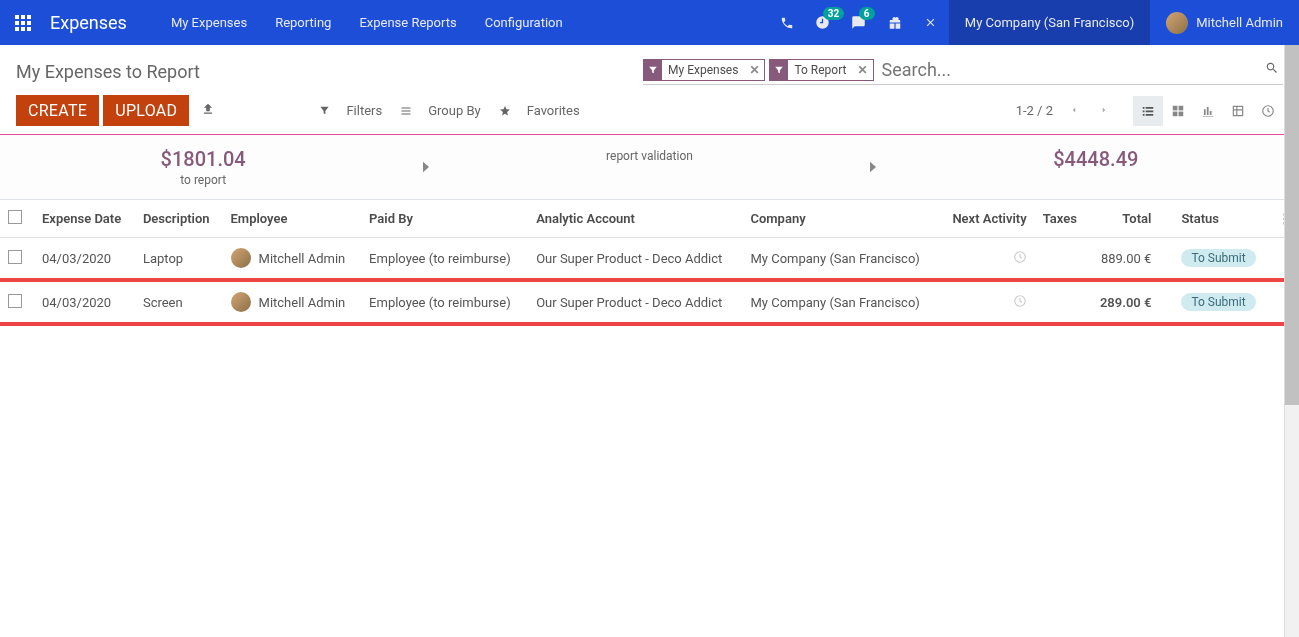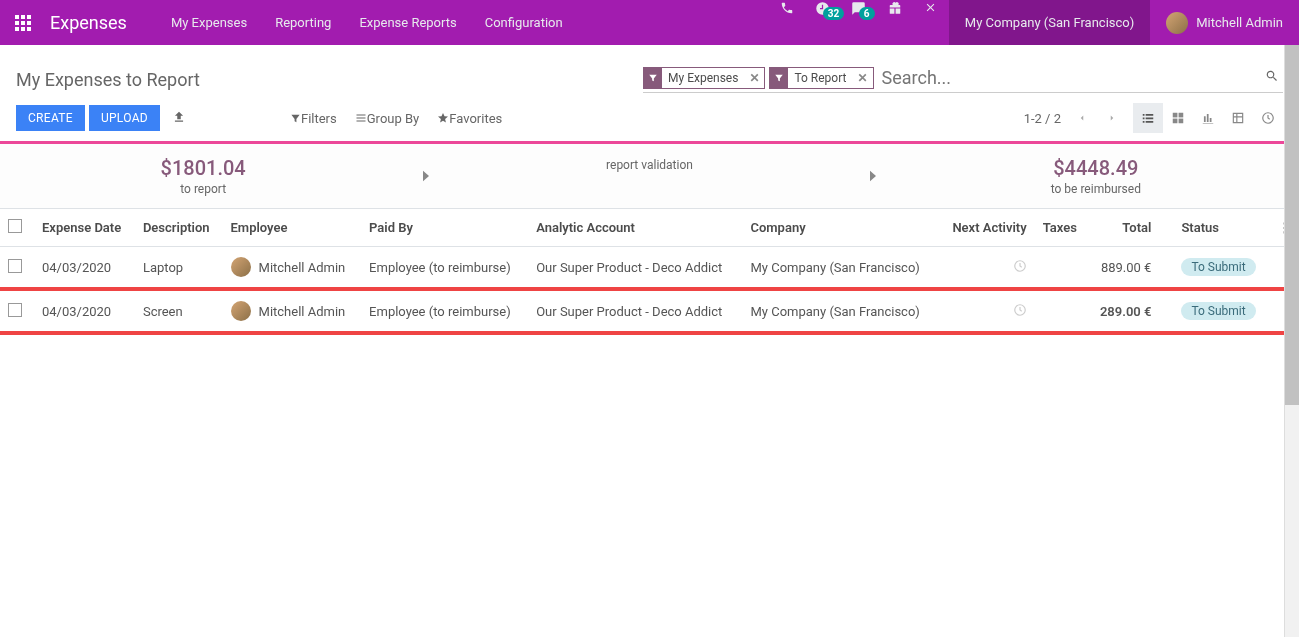--- a/index.html
+++ b/index.html
@@ -1,46 +1,46 @@
 <!DOCTYPE html>
 <html><head>
 <meta charset="utf-8">
 <style>
 *{box-sizing:border-box;margin:0;padding:0;font-family:-apple-system,BlinkMacSystemFont,"Segoe UI",Roboto,Helvetica,Arial,sans-serif}
 body{background:#fff;color:#4c4c4c;font-size:13px;width:1299px;height:637px;overflow:hidden}
-.topbar{height:45px;background:#a21caf;display:flex;align-items:center;color:#e7e9ed}
+.topbar{height:45px;background:#1d4ed8;display:flex;align-items:center;color:#e7e9ed}
 .apps-icon{width:45px;display:flex;align-items:center;justify-content:center;cursor:pointer}
 .apps-icon svg{fill:#fff}
 .brand{font-size:18px;color:#fff;margin-right:30px;margin-left:5px}
 .nav-menu{display:flex;gap:0}
 .nav-item{padding:0 14px;height:45px;display:flex;align-items:center;color:#e7e9ed;cursor:pointer;font-size:13px}
 .nav-right{margin-left:auto;display:flex;align-items:center;height:45px}
-.nav-ico{width:36px;height:43px;display:flex;align-items:flex-start;justify-content:center;cursor:pointer;position:relative}
+.nav-ico{width:36px;height:43px;display:flex;align-items:center;justify-content:center;cursor:pointer;position:relative}
 .nav-ico svg{fill:#e7e9ed}
 .badge{position:absolute;top:6px;left:18px;background:#00a09d;color:#fff;font-size:10px;border-radius:8px;padding:1px 5px;font-weight:bold}
 .company{background:rgba(0,0,0,.2);height:45px;display:flex;align-items:center;padding:0 16px;cursor:pointer;color:#e7e9ed}
 .user{height:45px;display:flex;align-items:center;padding:0 16px;cursor:pointer;color:#e7e9ed;gap:8px}
 .avatar{width:22px;height:22px;border-radius:50%;background:linear-gradient(135deg,#d4a574,#8b6f47)}
-.control-panel{padding:20px 16px 0;border-bottom:3px solid #ec4899}
+.control-panel{padding:12px 16px 0;border-bottom:1px solid #ec4899}
 .cp-top{display:flex;align-items:center;margin-bottom:10px}
 .page-title{font-size:18px;color:#666;flex:0 0 auto;margin-right:auto}
 .search-area{display:flex;align-items:center;flex:0 0 640px;border-bottom:1px solid #ccc;padding-bottom:2px}
 .facet{display:flex;align-items:center;background:#fff;border:1px solid #875a7b;margin-right:4px;font-size:12px}
 .facet-ico{background:#875a7b;color:#fff;width:18px;height:20px;display:flex;align-items:center;justify-content:center}
 .facet-label{padding:0 6px;color:#4c4c4c}
 .facet-x{padding:0 5px;cursor:pointer;color:#888;font-weight:bold}
 .search-input{flex:1;border:none;outline:none;font-size:18px;padding:2px 4px}
 .search-btn{cursor:pointer;padding:4px;color:#666}
 .cp-bottom{display:flex;align-items:center;padding-bottom:8px}
 .cp-left{display:flex;gap:4px;align-items:center}
-.btn{background:#3b82f6;color:#fff;border:none;padding:6px 12px;font-size:12px;cursor:pointer;letter-spacing:.3px}
+.btn{background:#c2410c;color:#fff;border:none;padding:6px 12px;font-size:16px;cursor:pointer;letter-spacing:.3px}
 .upload-link{cursor:pointer;color:#666;margin-left:8px}
-.cp-right{margin-left:auto;display:flex;align-items:center;gap:12px}
+.cp-right{margin-left:auto;display:flex;align-items:center;gap:20px}
 .search-opts{display:flex;gap:18px;margin-left:104px}
-.search-opt{display:flex;align-items:center;gap:0;cursor:pointer;color:#666;font-size:13px}
+.search-opt{display:flex;align-items:center;gap:16px;cursor:pointer;color:#666;font-size:13px}
 .pager{display:flex;align-items:center;gap:12px;color:#666}
 .pager-arrow{cursor:pointer;color:#aaa;padding:4px}
 .view-switcher{display:flex;gap:0}
 .vs{width:30px;height:30px;display:flex;align-items:center;justify-content:center;cursor:pointer;color:#666}
 .vs.active{background:#e9ecef}
 .statusbar{display:flex;border-bottom:1px solid #dee2e6;background:#fdfdfd}
 .stat{flex:1;text-align:center;padding:12px 16px;color:#4c4c4c}
 .stat-val{font-size:20px;color:#875a7b;font-weight:500}
 .stat-label{font-size:12px;color:#666;margin-top:2px}
 .stat-sep{width:40px;display:flex;align-items:center;justify-content:center;color:#999}
@@ -235,21 +235,20 @@
   <div class="stat">
     <div class="stat-label">report validation</div>
   </div>
   <div class="stat-sep">
       <svg width="18" height="18" viewBox="0 0 24 24" fill="#888">
         <path d="M8 5l8 7-8 7z"></path>
       </svg>
     </div>
   <div class="stat">
     <div class="stat-val">$4448.49</div>
-    <div class="stat-label">to be reimbursed</div>
   </div>
 </div>
 
 <div class="table-wrap">
 <table>
   <thead>
     <tr>
       <th style="width:34px"><span class="chk"></span></th>
       <th>Expense Date</th>
       <th>Description</th>

